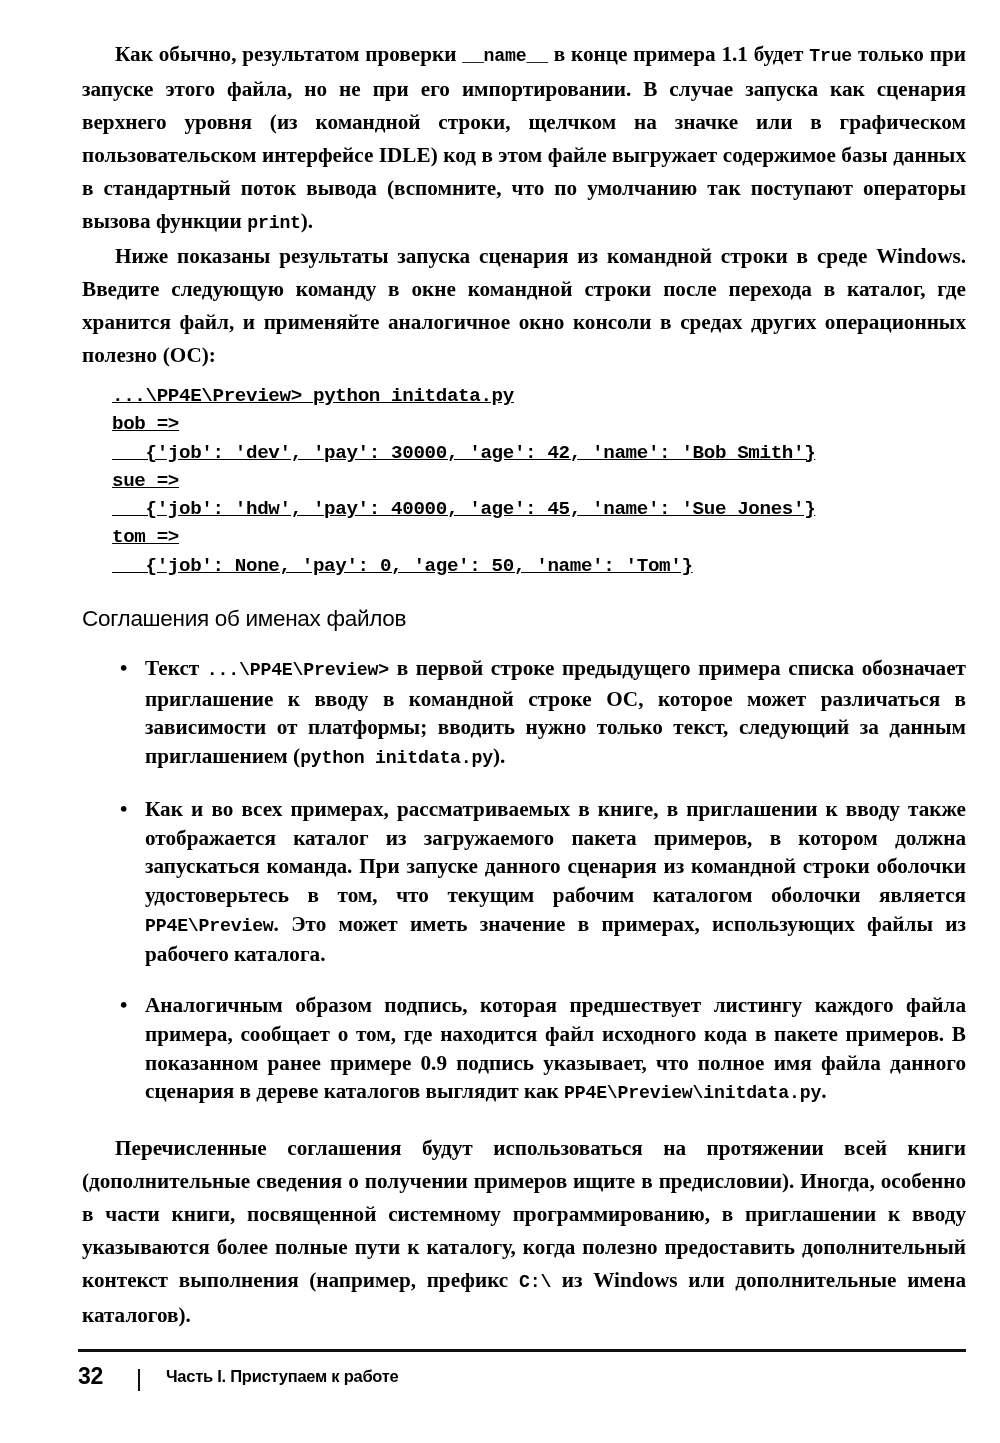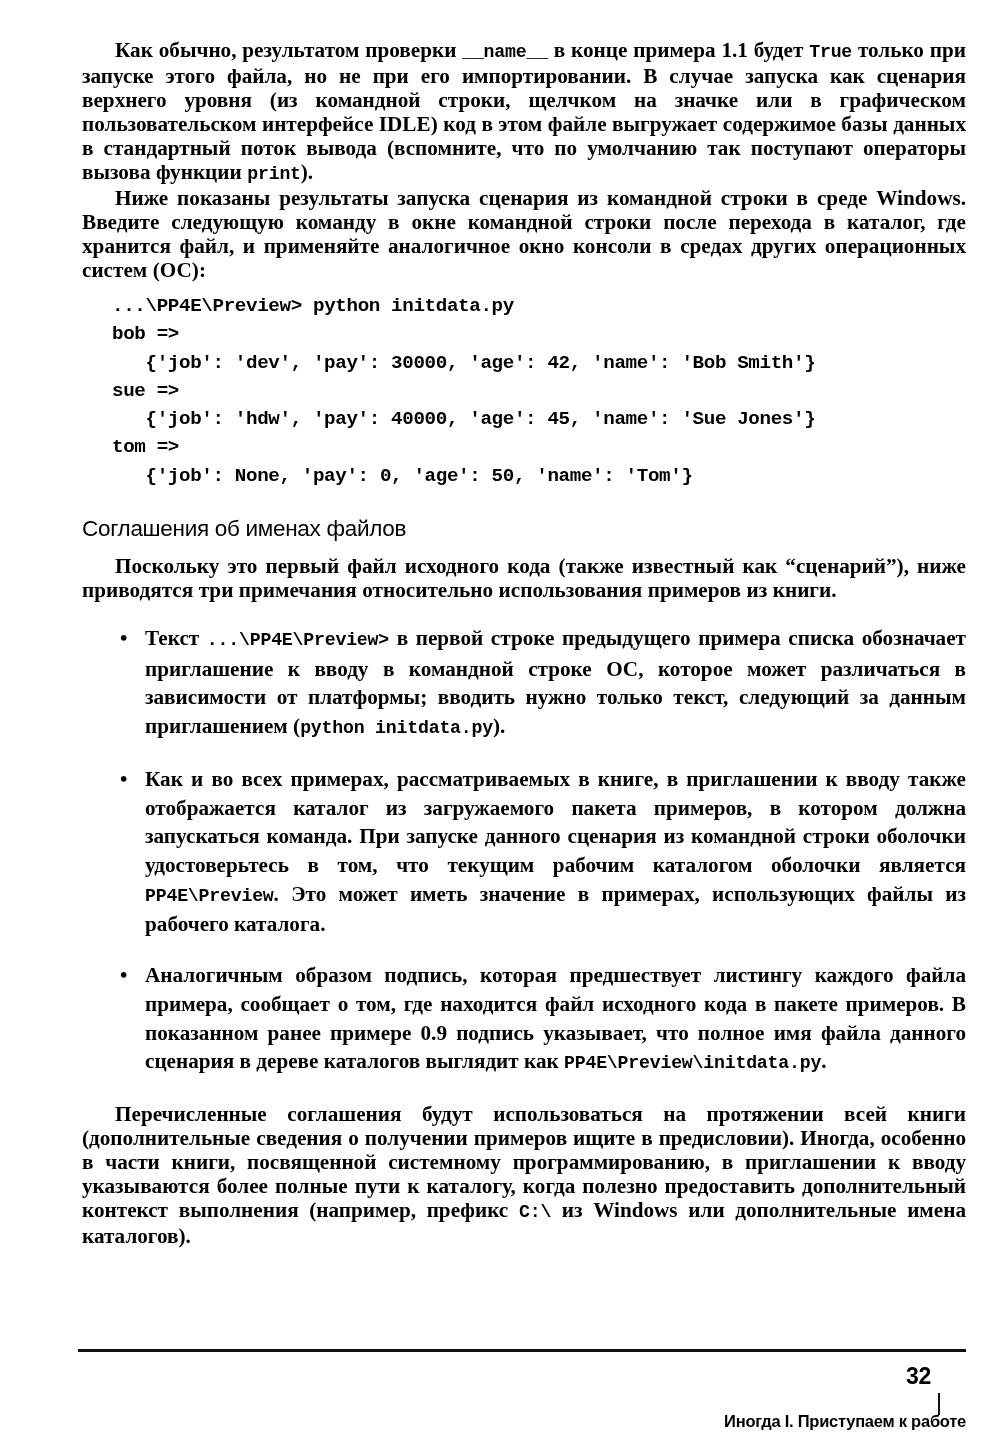--- a/index.html
+++ b/index.html
@@ -23,21 +23,21 @@
     left: 82px;
     top: 38px;
     width: 884px;
   }
 
   
   p.body {
     margin: 0;
     font-family: "Liberation Serif", "DejaVu Serif", serif;
     font-size: 21.2px;
-    line-height: 24px;
+    line-height: 33px;
     text-align: justify;
     text-align-last: left;
     text-indent: 33px;
     letter-spacing: 0.0px;
     word-spacing: 0.2px;
     font-weight: 600;
     -webkit-font-smoothing: none;
   }
   p.after { margin-top: 0px; }
   .mono-inline {
@@ -50,20 +50,21 @@
   
   .listing {
     margin: 10px 0 0 0;
     padding: 0 0 0 30px;
     font-family: "Liberation Mono", "DejaVu Sans Mono", monospace;
     font-size: 19.2px;
     line-height: 28.3px;
     font-weight: 700;
     white-space: pre;
     letter-spacing: -0.35px;
+    text-decoration: underline;
   }
   .listing .cmd { font-weight: 900; }
 
   
   h2.section {
     margin: 26px 0 0 0;
     font-family: "Liberation Sans", "DejaVu Sans", sans-serif;
     font-size: 22.5px;
     font-weight: 400;
     letter-spacing: -0.3px;
@@ -105,24 +106,23 @@
     top: 1349px;
     width: 888px;
   }
   .footer-rule {
     width: 888px;
     height: 3px;
     background: #111111;
   }
   .footer-row {
     display: flex;
-    align-items: flex-end;
+    align-items: center;
     margin-top: 11px;
     font-family: "Liberation Sans", "DejaVu Sans", sans-serif;
-    flex-direction: column;
   }
   .folio {
     font-size: 23px;
     font-weight: 900;
     letter-spacing: -0.4px;
     width: 60px;
   }
   .folio-sep {
     display: inline-block;
     width: 2px;
@@ -139,50 +139,49 @@
 </style>
 </head>
 <body>
 
 <div class="page">
 
   <div class="content">
 
     <p class="body"><span>Как обычно, результатом проверки </span><span class="mono-inline">__name__</span><span> в конце примера 1.1 будет </span><span class="mono-inline">True</span><span> только при запуске этого файла, но не при его импортировании. В случае запуска как сценария верхнего уровня (из командной строки, щелчком на значке или в графическом пользовательском интерфейсе IDLE) код в этом файле выгружает содержимое базы данных в стандартный поток вывода (вспомните, что по умолчанию так поступают операторы вызова функции </span><span class="mono-inline">print</span><span>).</span></p>
 
-    <p class="body after">Ниже показаны результаты запуска сценария из командной строки в среде Windows. Введите следующую команду в окне командной строки после перехода в каталог, где хранится файл, и применяйте аналогичное окно консоли в средах других операционных систем (ОС):</p>
+    <p class="body after">Ниже показаны результаты запуска сценария из командной строки в среде Windows. Введите следующую команду в окне командной строки после перехода в каталог, где хранится файл, и применяйте аналогичное окно консоли в средах других операционных полезно (ОС):</p>
 
     <pre class="listing"><span class="prompt">...\PP4E\Preview&gt; </span><span class="cmd">python initdata.py</span>
 <span>bob =&gt;</span>
 <span>   {'job': 'dev', 'pay': 30000, 'age': 42, 'name': 'Bob Smith'}</span>
 <span>sue =&gt;</span>
 <span>   {'job': 'hdw', 'pay': 40000, 'age': 45, 'name': 'Sue Jones'}</span>
 <span>tom =&gt;</span>
 <span>   {'job': None, 'pay': 0, 'age': 50, 'name': 'Tom'}</span></pre>
 
     <h2 class="section">Соглашения об именах файлов</h2>
 
-    <p class="body" style="margin-top:12px">Поскольку это первый файл исходного кода (также известный как “сценарий”), ниже приводятся три примечания относительно использования примеров из книги.</p>
 
     <ul class="bullets">
 
       <li><span class="dot">•</span><span>Текст </span><span class="mono-inline">...\PP4E\Preview&gt;</span><span> в первой строке предыдущего примера списка обозначает приглашение к вводу в командной строке ОС, которое может различаться в зависимости от платформы; вводить нужно только текст, следующий за данным приглашением (</span><span class="mono-inline">python initdata.py</span><span>).</span></li>
 
       <li><span class="dot">•</span><span>Как и во всех примерах, рассматриваемых в книге, в приглашении к вводу также отображается каталог из загружаемого пакета примеров, в котором должна запускаться команда. При запуске данного сценария из командной строки оболочки удостоверьтесь в том, что текущим рабочим каталогом оболочки является </span><span class="mono-inline">PP4E\Preview</span><span>. Это может иметь значение в примерах, использующих файлы из рабочего каталога.</span></li>
 
       <li><span class="dot">•</span><span>Аналогичным образом подпись, которая предшествует листингу каждого файла примера, сообщает о том, где находится файл исходного кода в пакете примеров. В показанном ранее примере 0.9 подпись указывает, что полное имя файла данного сценария в дереве каталогов выглядит как </span><span class="mono-inline">PP4E\Preview\initdata.py</span><span>.</span></li>
 
     </ul>
 
     <p class="body" style="margin-top:24px"><span>Перечисленные соглашения будут использоваться на протяжении всей книги (дополнительные сведения о получении примеров ищите в предисловии). Иногда, особенно в части книги, посвященной системному программированию, в приглашении к вводу указываются более полные пути к каталогу, когда полезно предоставить дополнительный контекст выполнения (например, префикс </span><span class="mono-inline">C:\</span><span> из Windows или дополнительные имена каталогов).</span></p>
 
   </div>
 
   <div class="footer">
     <div class="footer-rule"></div>
     <div class="footer-row">
       <span class="folio">32</span>
       <span class="folio-sep"></span>
-      <span class="footer-title">Иногда I. Приступаем к работе</span>
+      <span class="footer-title">Часть I. Приступаем к работе</span>
     </div>
   </div>
 
 </div>
 
 </body></html>

